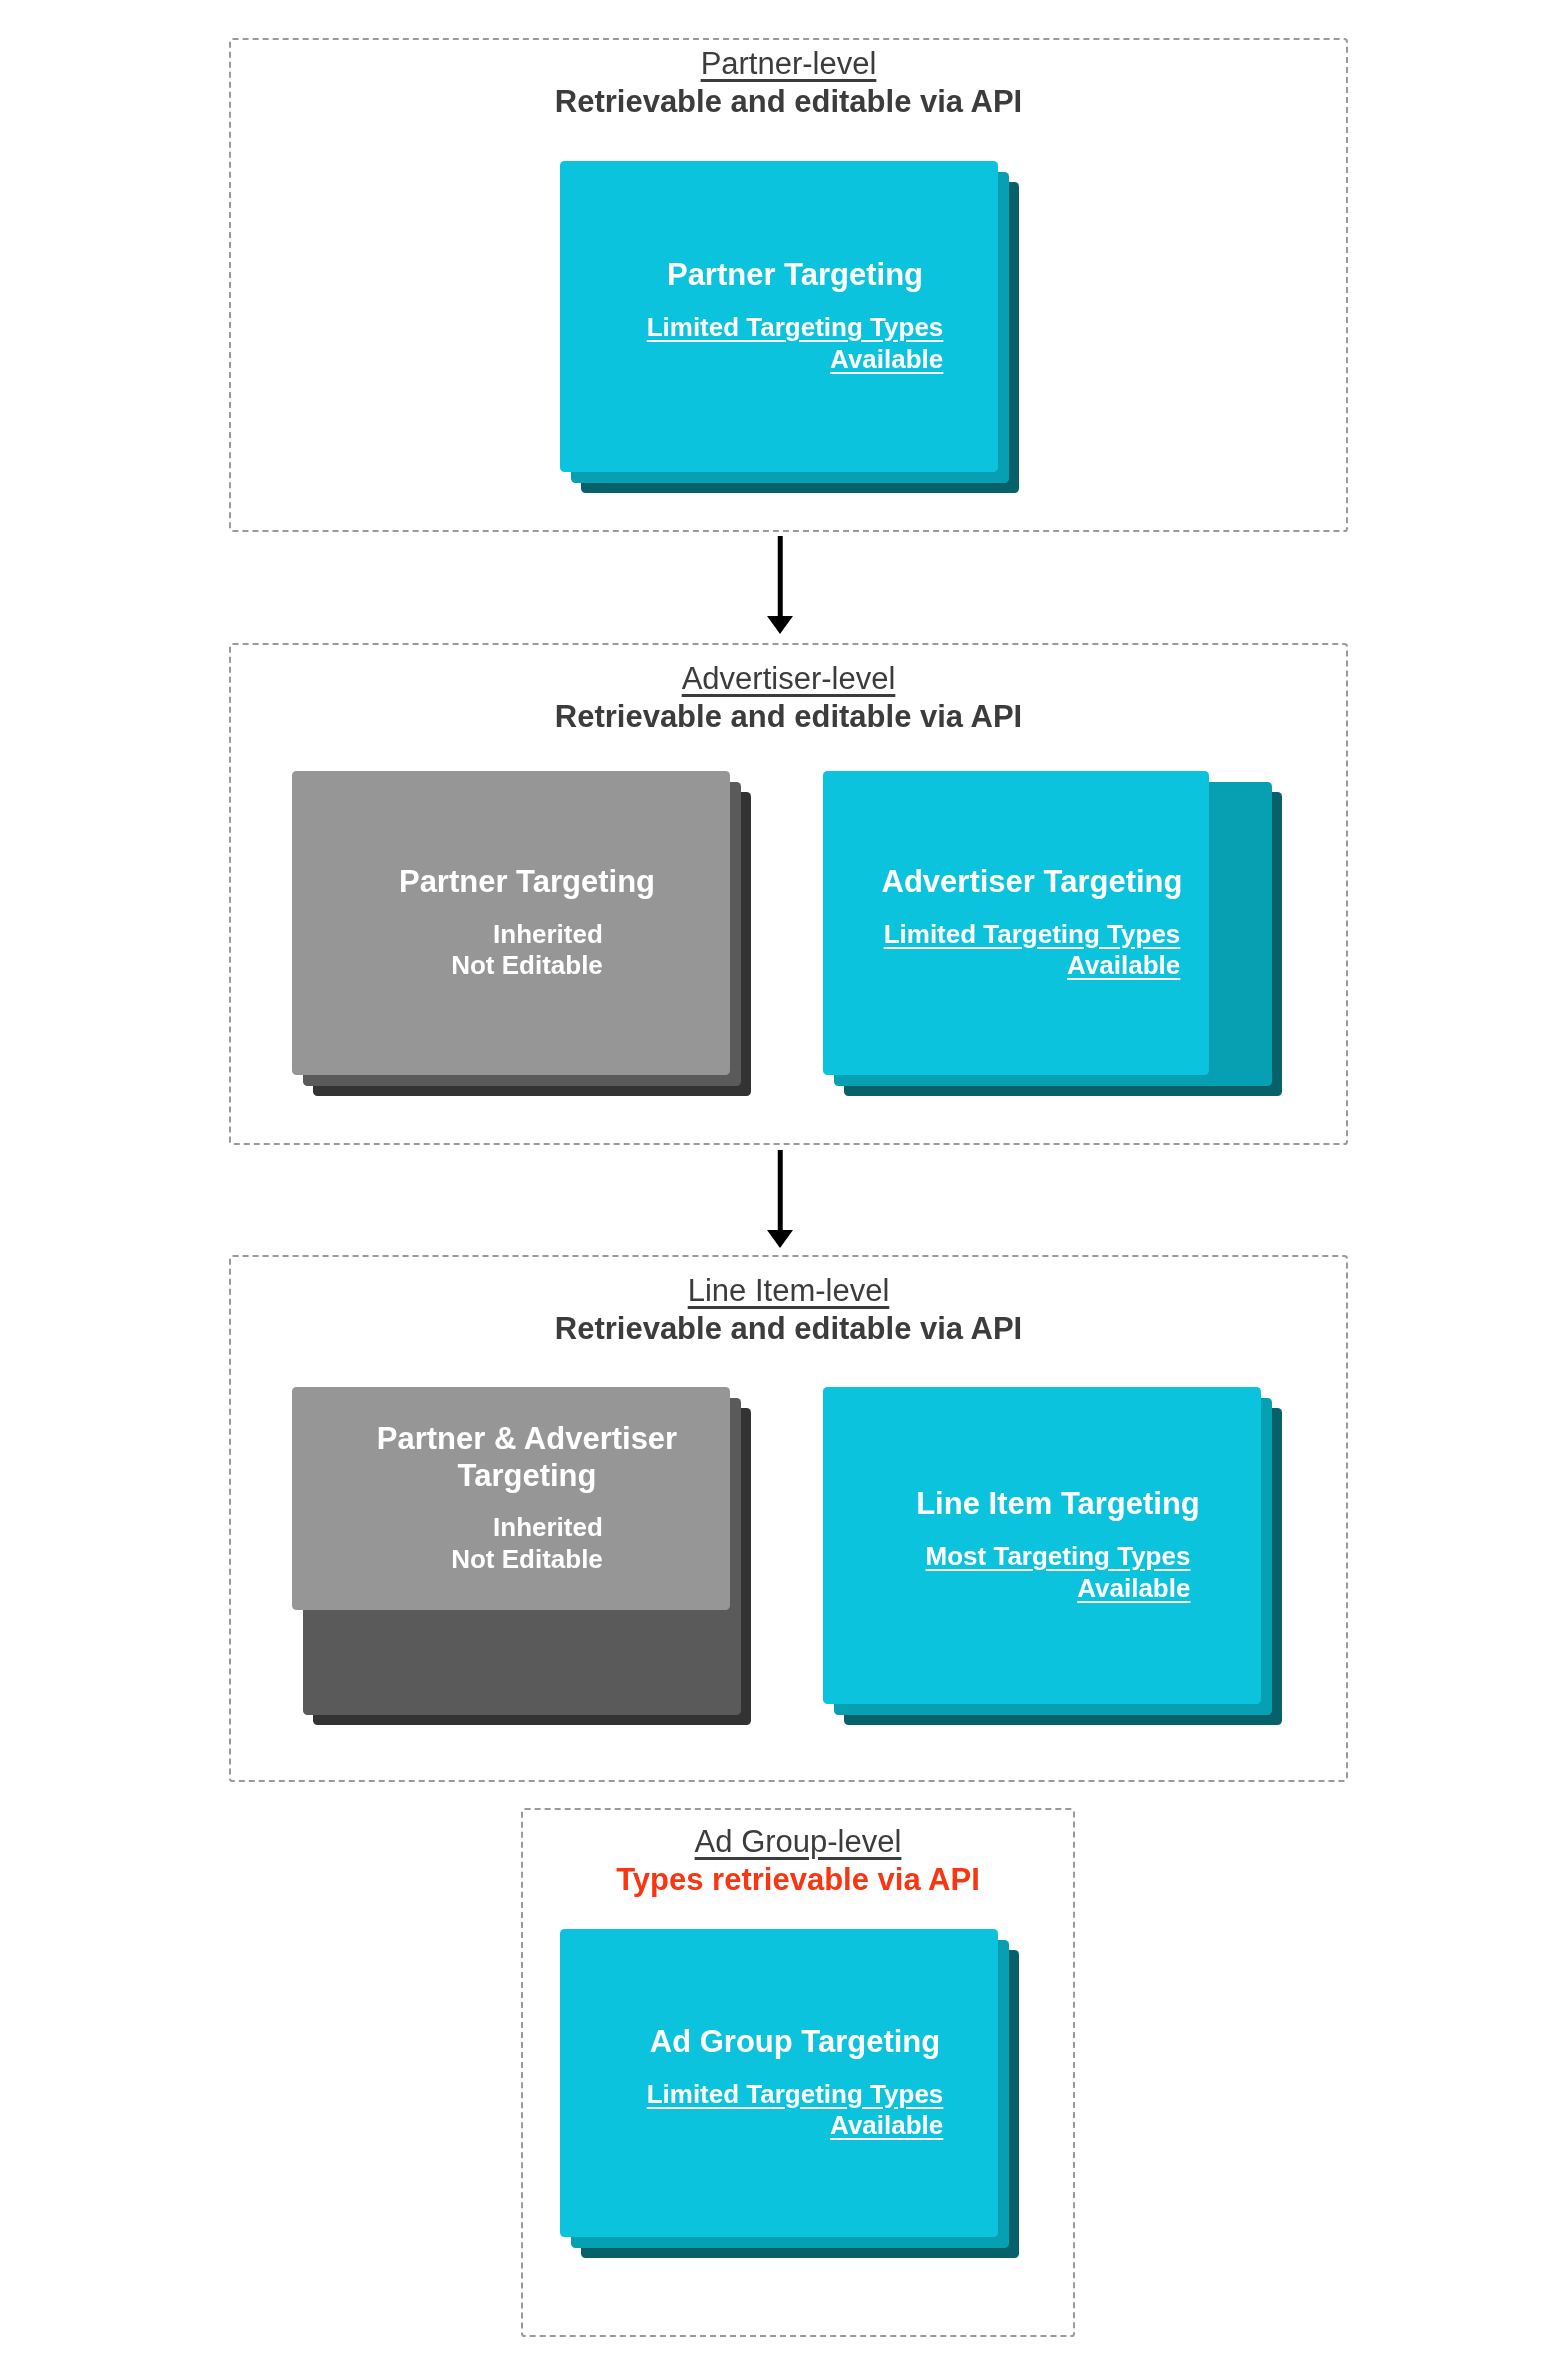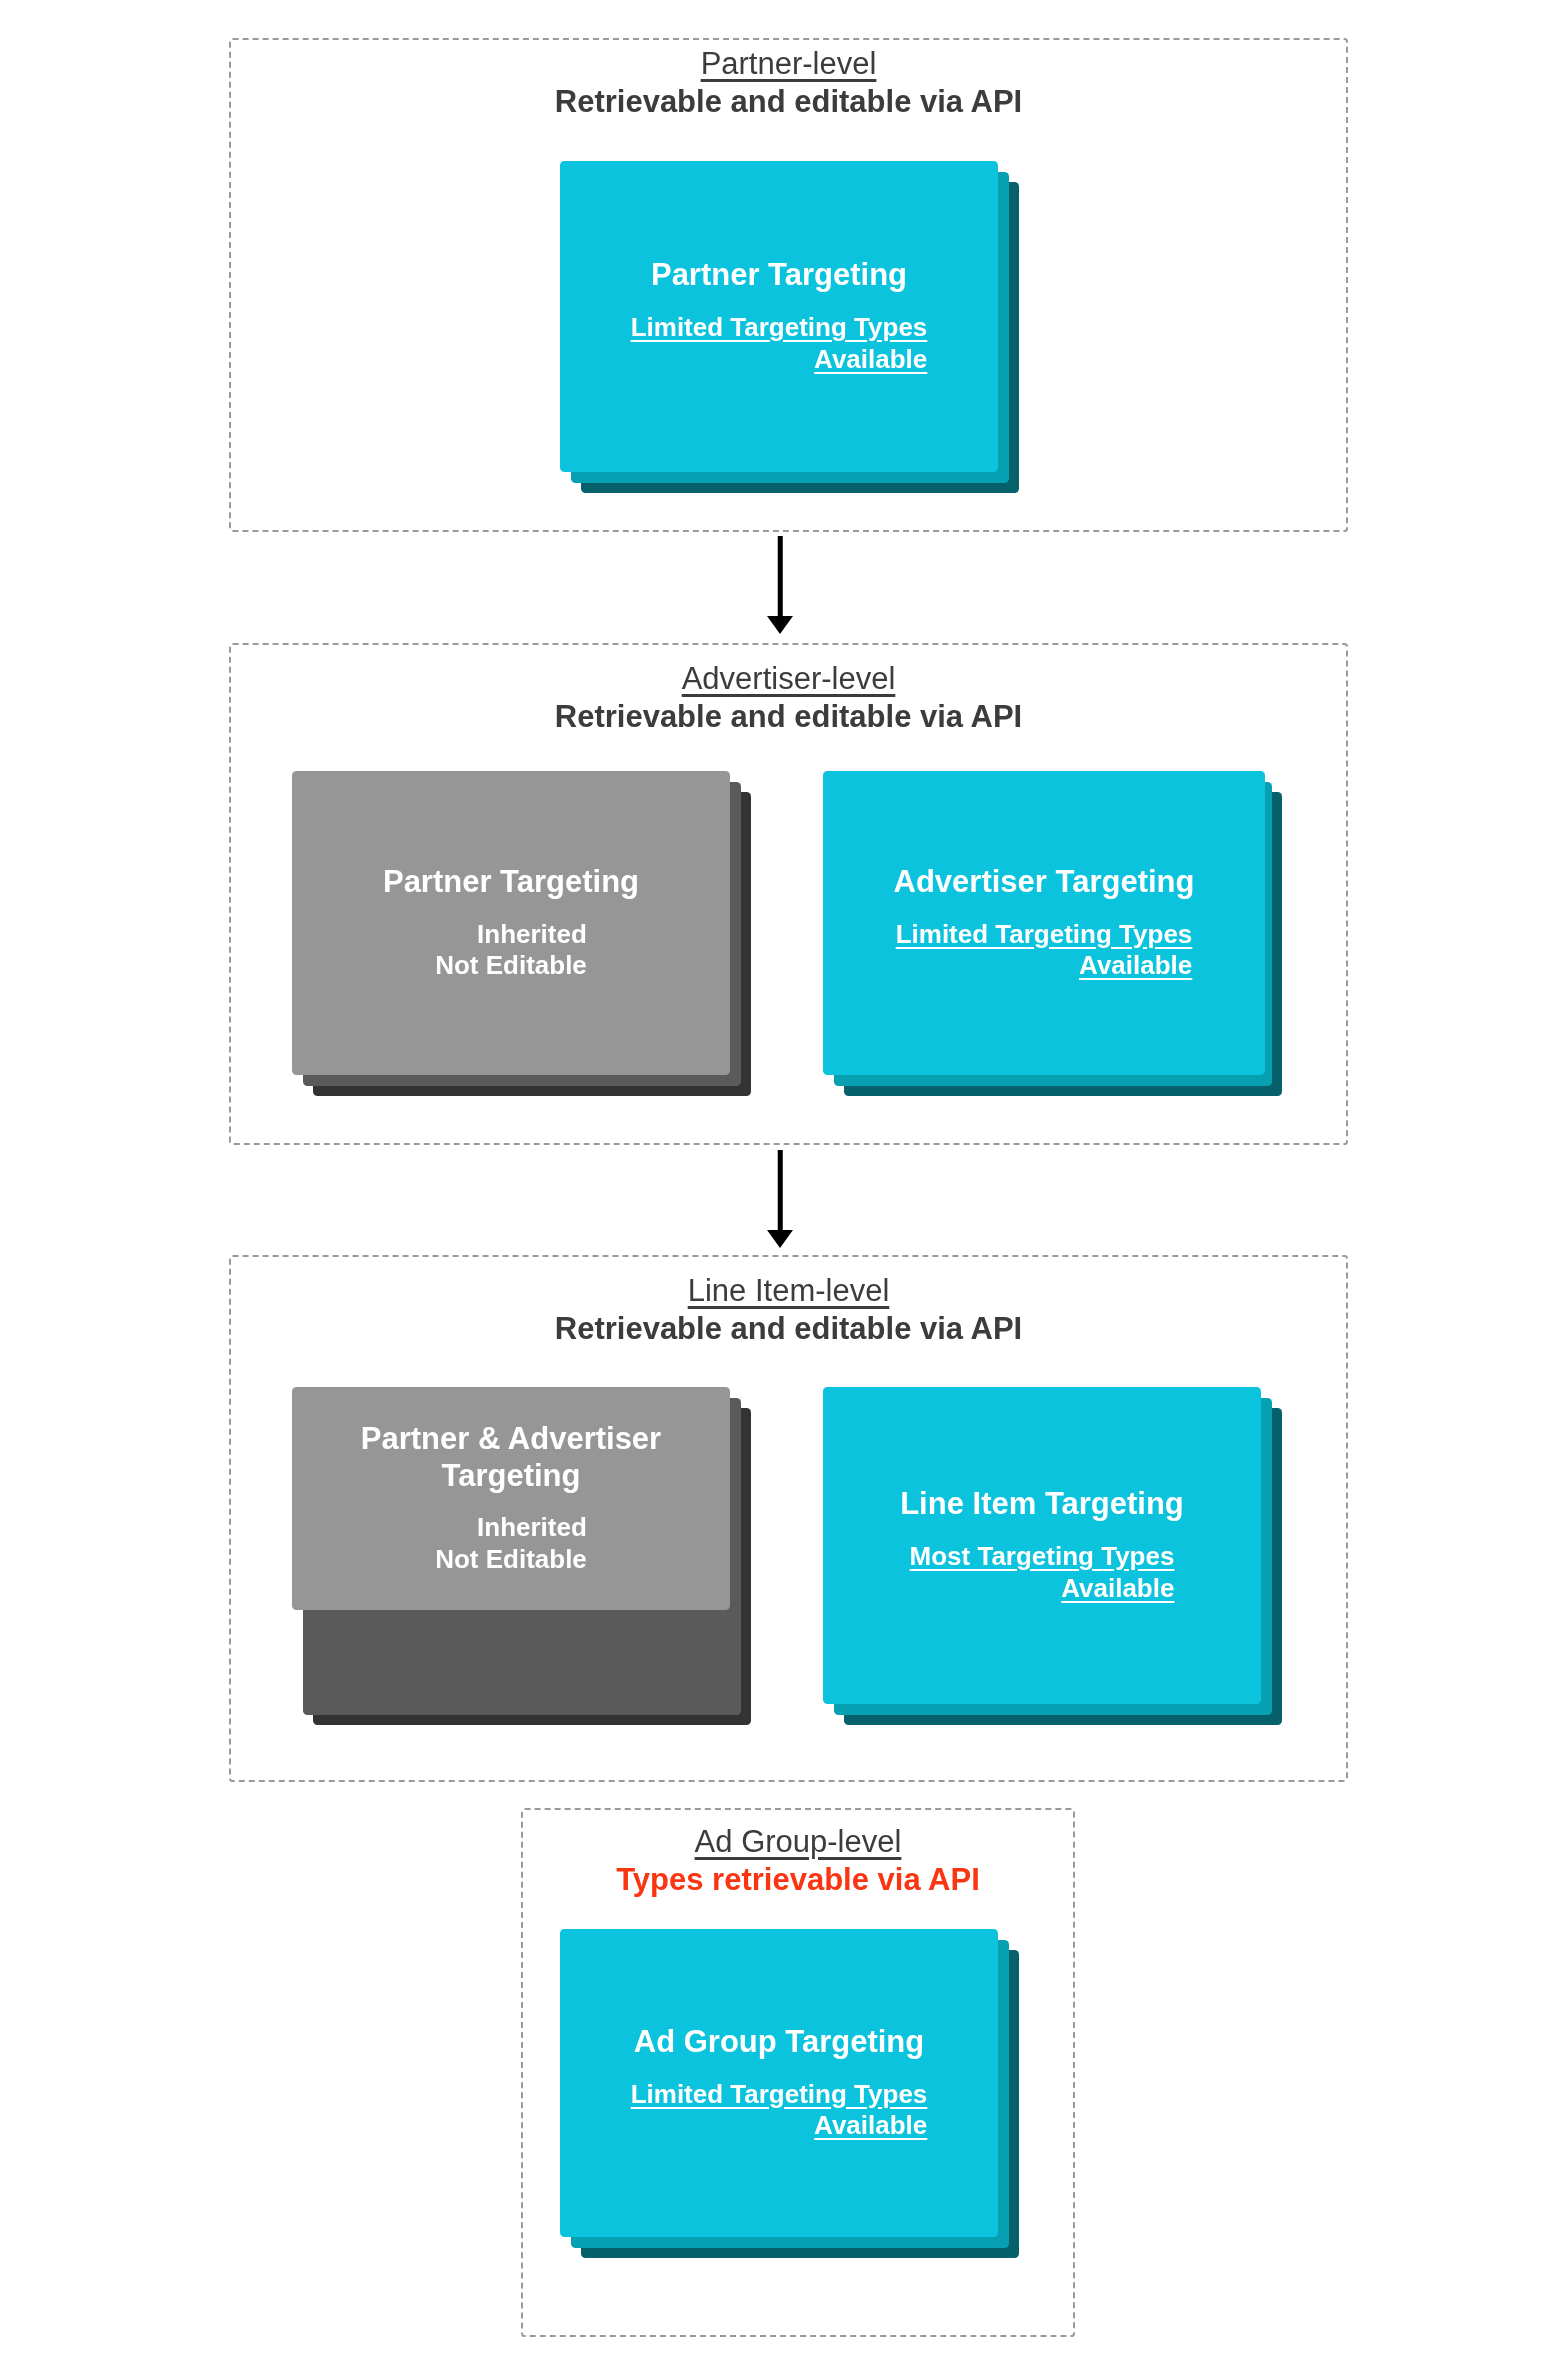--- a/index.html
+++ b/index.html
@@ -75,21 +75,21 @@
   .cyan .back  { background: #06616b; }
   .cyan .mid   { background: #079fb2; }
   .cyan .front { background: #0cc3dd; }
 
   .gray .back  { background: #333333; }
   .gray .mid   { background: #5a5a5a; }
   .gray .front { background: #969696; }
 
   .card-face {
     position: absolute;
-    left: 0; top: 0;
+    left: 16px; top: 0;
     width: 100%;
     height: 100%;
     display: flex;
     flex-direction: column;
     align-items: center;
     justify-content: center;
     box-sizing: border-box;
     padding: 9px 12.5px;
     text-align: center;
     color: #ffffff;
@@ -185,21 +185,21 @@
           <span>Inherited</span><br>
           <span>Not Editable</span>
         </div>
       </div>
     </div>
   </div>
 
   <div class="card-stack cyan" style="left:823px; top:771px; width:458px; height:344px;">
     <div class="card-layer back" style="width:438px; height:304px;"></div>
     <div class="card-layer mid" style="width:438px; height:304px;"></div>
-    <div class="card-layer front" style="width:442px; height:304px;">
+    <div class="card-layer front" style="width:386px; height:304px;">
       <div class="card-face">
         <div class="card-title">Advertiser Targeting</div>
         <div class="card-sub u">
           <span>Limited Targeting Types</span><br>
           <span>Available</span>
         </div>
       </div>
     </div>
   </div>
 

